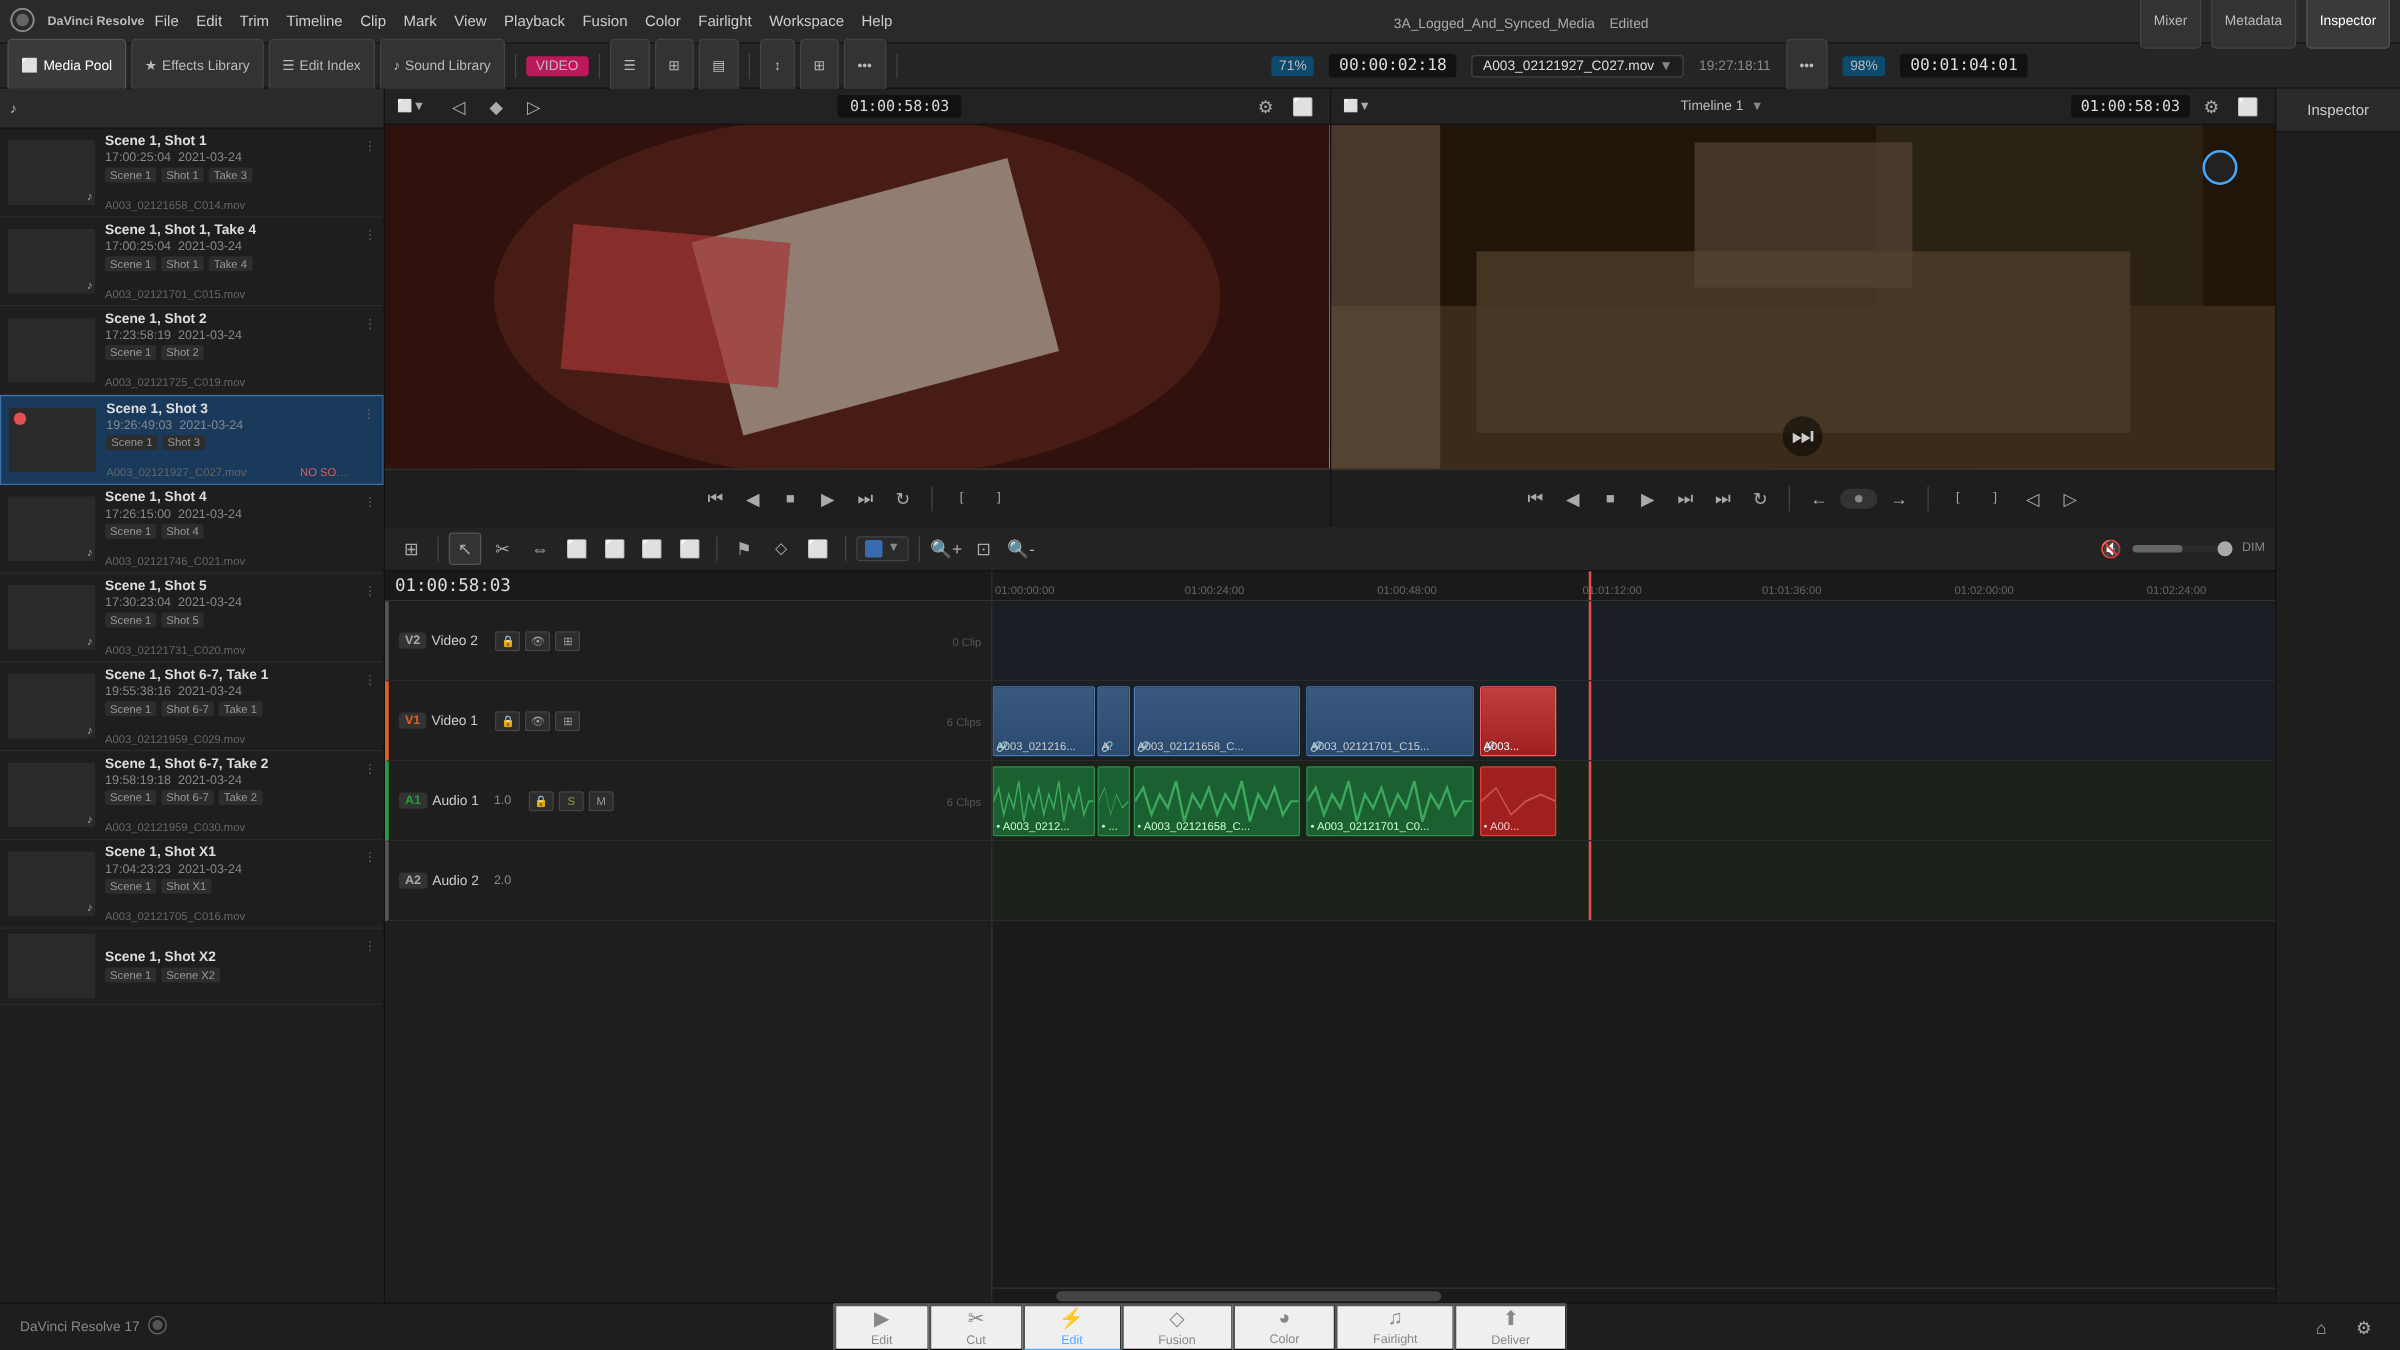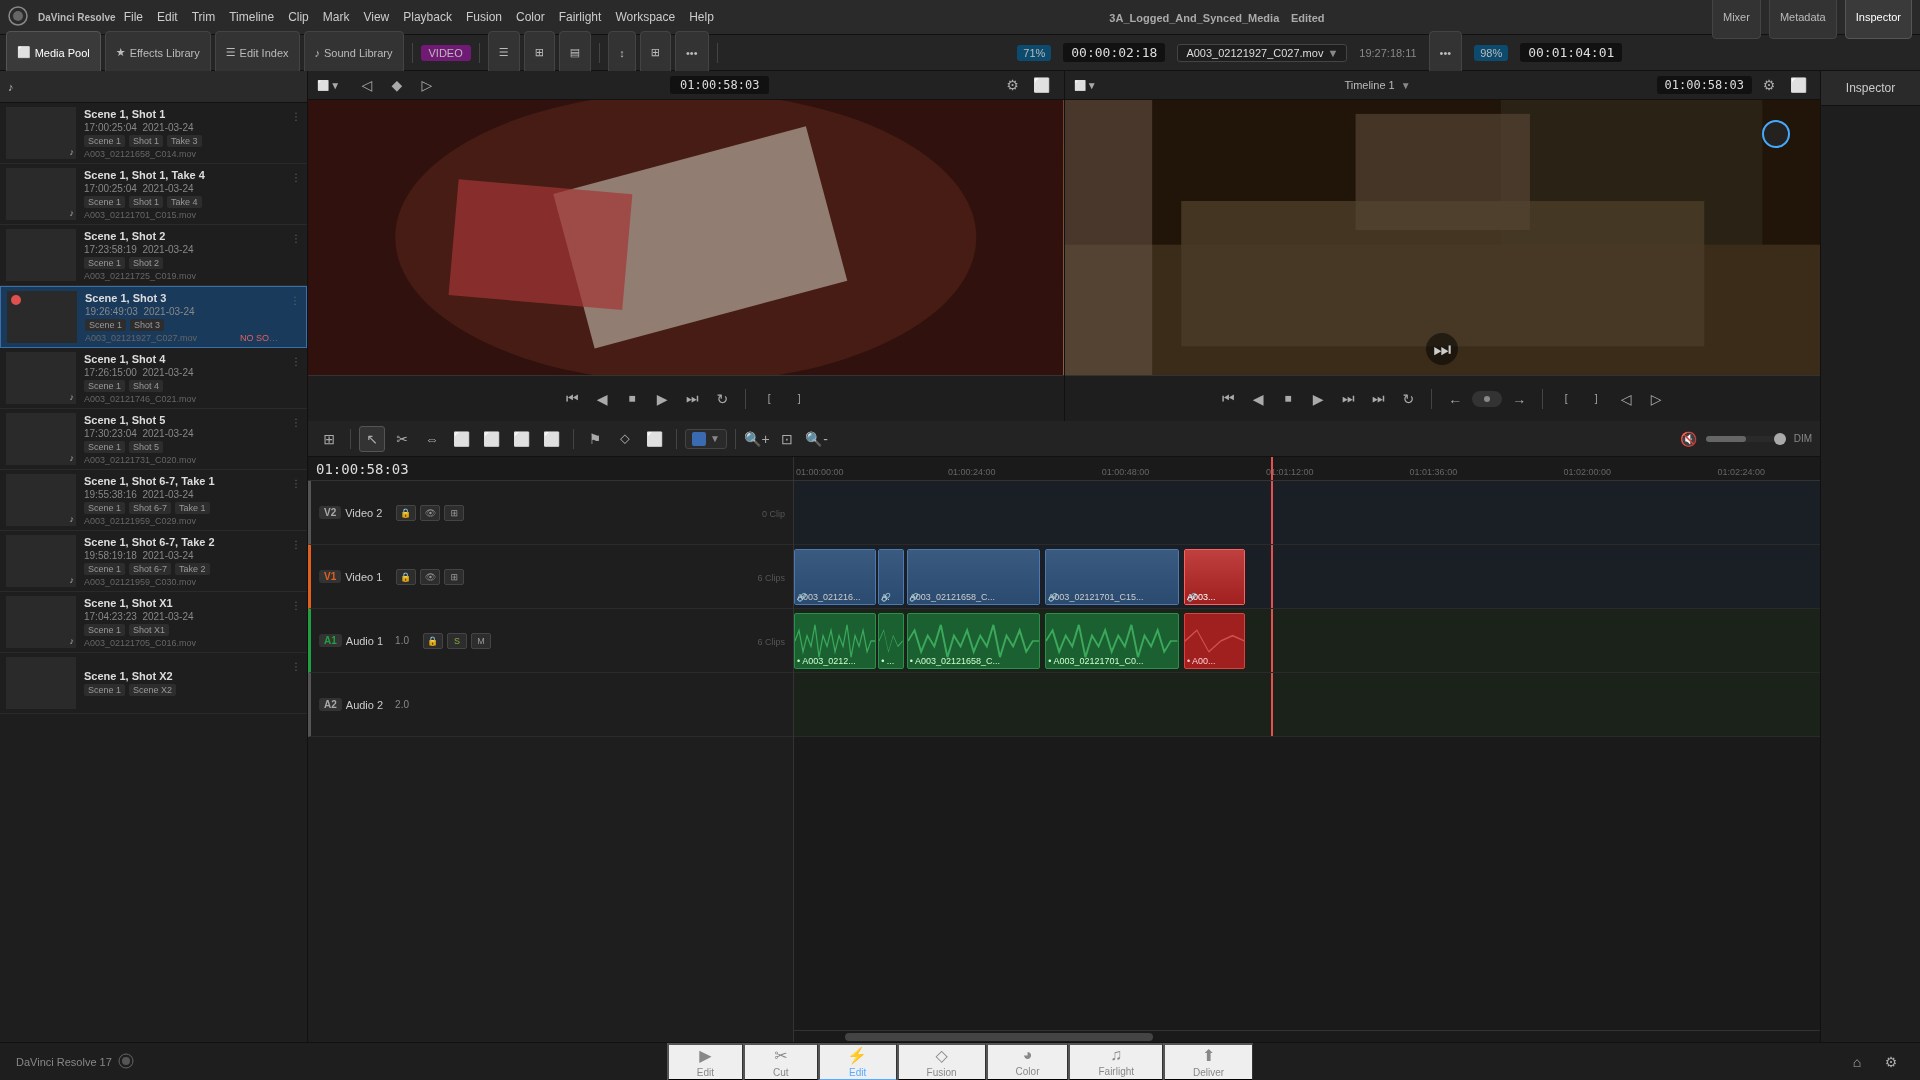--- a/index.html
+++ b/index.html
@@ -29,21 +29,21 @@
       font-size: 12px;
       color: #ccc;
     }
     .menu-items span { cursor: pointer; }
     .project-title {
       flex: 1;
       text-align: center;
       font-size: 13px;
       color: #ddd;
     }
-    .project-title span { color: #aaa; margin-left: 8px; font-size: 11px; font-weight: bold; }
+    .project-title span { color: #aaa; margin-left: 8px; font-size: 11px; }
 
     
     #tool-bar {
       width: 100%;
       height: 36px;
       background: #252525;
       display: flex;
       align-items: center;
       border-bottom: 1px solid #111;
       padding: 0 6px;
@@ -129,21 +129,21 @@
       background: #e05050;
       position: absolute;
       top: 4px;
       left: 4px;
     }
     .media-info { flex: 1; min-width: 0; }
     .media-title { font-size: 11px; color: #ddd; font-weight: bold; white-space: nowrap; overflow: hidden; text-overflow: ellipsis; }
     .media-meta { font-size: 10px; color: #888; margin-top: 2px; }
     .media-badges { display: flex; gap: 4px; margin-top: 2px; }
     .badge { font-size: 9px; color: #999; background: #2d2d2d; padding: 1px 4px; border-radius: 2px; }
-    .media-filename { font-size: 9px; color: #666; margin-top: 2px; white-space: nowrap; overflow: hidden; text-overflow: ellipsis; }
+    .media-filename { font-size: 9px; color: #666; margin-top: 13px; white-space: nowrap; overflow: hidden; text-overflow: ellipsis; }
 
     
     #center-panel {
       flex: 1;
       display: flex;
       flex-direction: column;
       overflow: hidden;
     }
     .preview-video-content {
       width: 100%;
@@ -537,21 +537,21 @@
   </button>
   <button class="tb-btn">
     <span>☰</span>
     <span>Edit Index</span>
   </button>
   <button class="tb-btn">
     <span>♪</span>
     <span>Sound Library</span>
   </button>
   <div class="tb-sep"></div>
-  <span style="font-size:11px;color:#bbb;background:#701a75;padding:2px 8px;border-radius:3px;">VIDEO</span>
+  <span style="font-size:11px;color:#bbb;background:#be185d;padding:2px 8px;border-radius:3px;">VIDEO</span>
   <div class="tb-sep"></div>
 
   <button class="tb-btn">☰</button>
   <button class="tb-btn">⊞</button>
   <button class="tb-btn">▤</button>
   <div class="tb-sep"></div>
 
   <button class="tb-btn">↕</button>
   <button class="tb-btn">⊞</button>
   <button class="tb-btn">•••</button>

